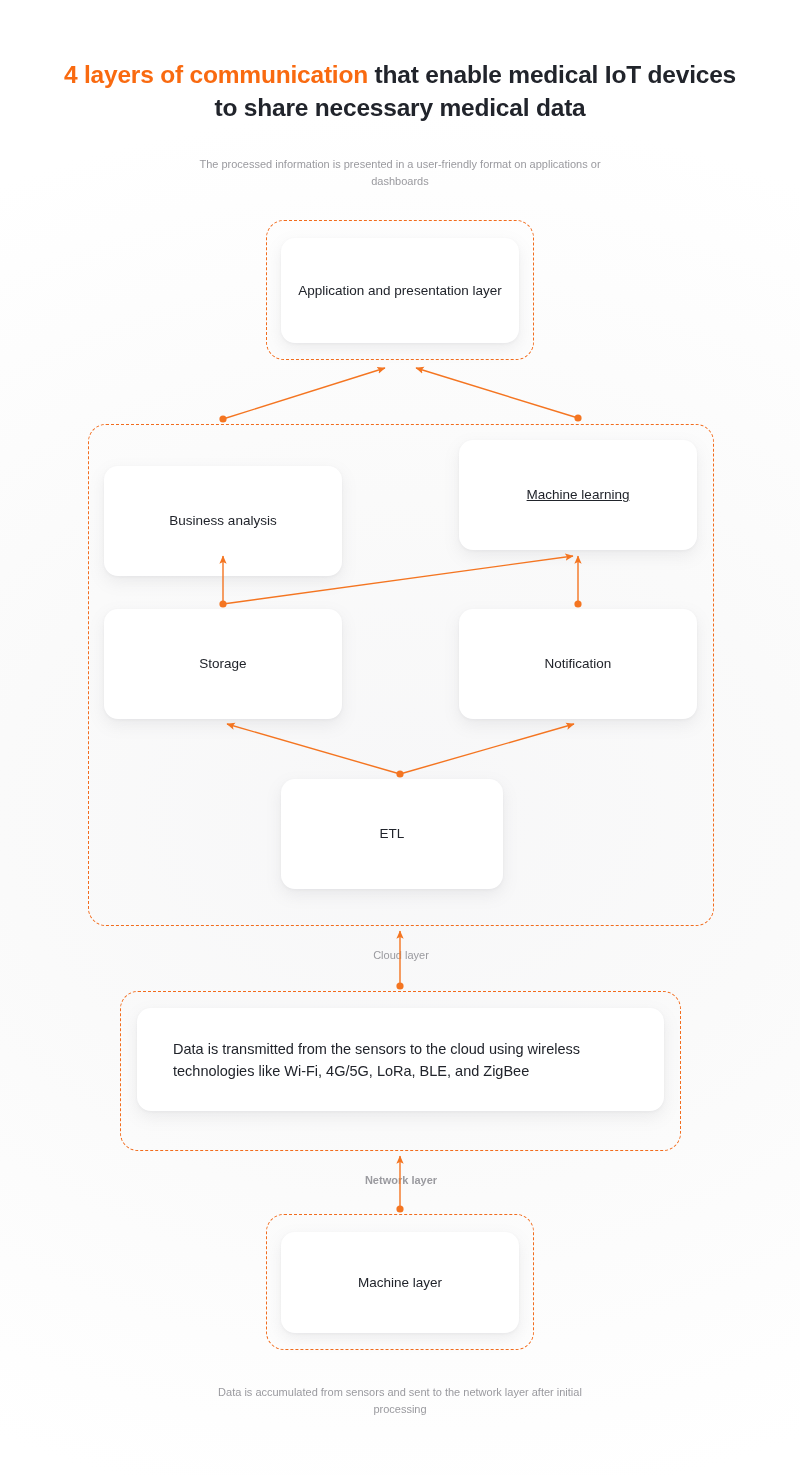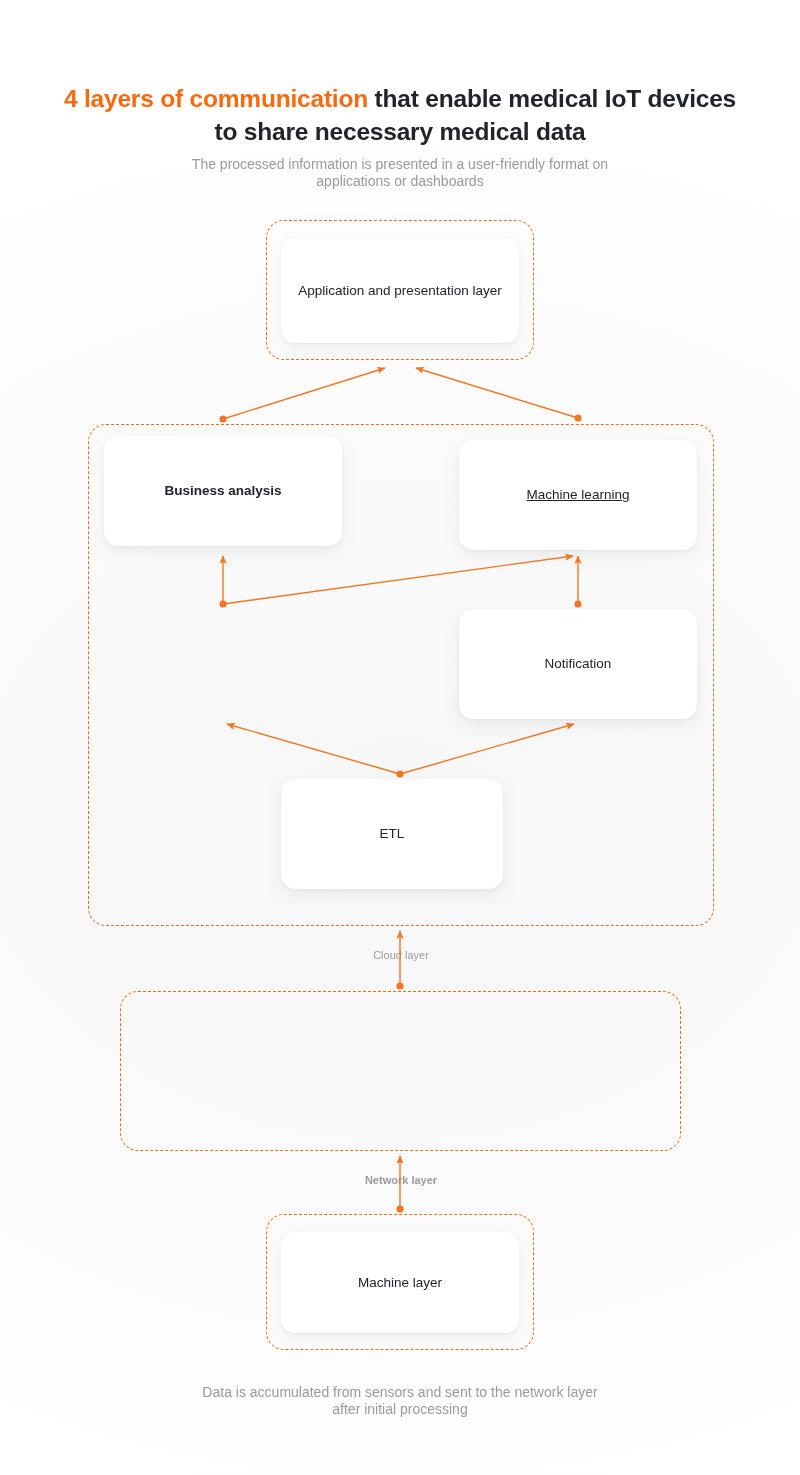--- a/index.html
+++ b/index.html
@@ -27,31 +27,30 @@
     position: absolute;
     left: 60px;
     top: 58px;
     width: 680px;
     text-align: center;
     font-size: 24.5px;
     line-height: 33px;
     font-weight: bold;
     color: #21242b;
     letter-spacing: -0.2px;
-    margin-top: 24px;
   }
   .title .accent { color: #f96a10; }
 
   
   .caption {
     position: absolute;
     width: 420px;
     left: 190px;
     text-align: center;
-    font-size: 14px;
+    font-size: 11px;
     line-height: 16.5px;
     color: #9a9a9f;
   }
   #caption-top  { top: 156px; }
   #caption-bot  { top: 1384px; }
 
   
   .dashed {
     position: absolute;
     border: 1.4px dashed #f26c1d;
@@ -104,40 +103,46 @@
 
   <div class="caption" id="caption-top">The processed information is presented in a user-friendly format on applications or dashboards</div>
 
   <div class="dashed" style="left:266px; top:220px; width:268px; height:140px;"></div>
   <div class="card" style="left:281px; top:238px; width:238px; height:105px;">
     <span>Application and presentation layer</span>
   </div>
 
   <div class="dashed" style="left:88px; top:424px; width:626px; height:502px;"></div>
 
-  <div class="card" style="left:104px; top:436px; width:238px; height:110px;font-weight:bold;">
+  <div class="card" style="left:104px; top:466px; width:238px; height:110px;">
     <span>Business analysis</span>
   </div>
 
   <div class="card" style="left:459px; top:440px; width:238px; height:110px;text-decoration:underline;">
     <span>Machine learning</span>
   </div>
 
+  <div class="card" style="left:104px; top:609px; width:238px; height:110px;">
+    <span>Storage</span>
+  </div>
 
   <div class="card" style="left:459px; top:609px; width:238px; height:110px;">
     <span>Notification</span>
   </div>
 
   <div class="card" style="left:281px; top:779px; width:222px; height:110px;">
     <span>ETL</span>
   </div>
 
   <div class="layer-label" style="left:301px; top:903px;">Cloud layer</div>
 
   <div class="dashed" style="left:120px; top:991px; width:561px; height:160px;"></div>
+  <div class="card big" style="left:137px; top:1008px; width:527px; height:103px;">
+    <span>Data is transmitted from the sensors to the cloud using wireless technologies like Wi-Fi, 4G/5G, LoRa, BLE, and ZigBee</span>
+  </div>
   <div class="layer-label" style="left:301px; top:1128px;font-weight:bold;">Network layer</div>
 
   <div class="dashed" style="left:266px; top:1214px; width:268px; height:136px;"></div>
   <div class="card" style="left:281px; top:1232px; width:238px; height:101px;">
     <span>Machine layer</span>
   </div>
 
   <div class="caption" id="caption-bot">Data is accumulated from sensors and sent to the network layer after initial processing</div>
 
   <svg id="connectors" viewBox="0 0 800 1475">

